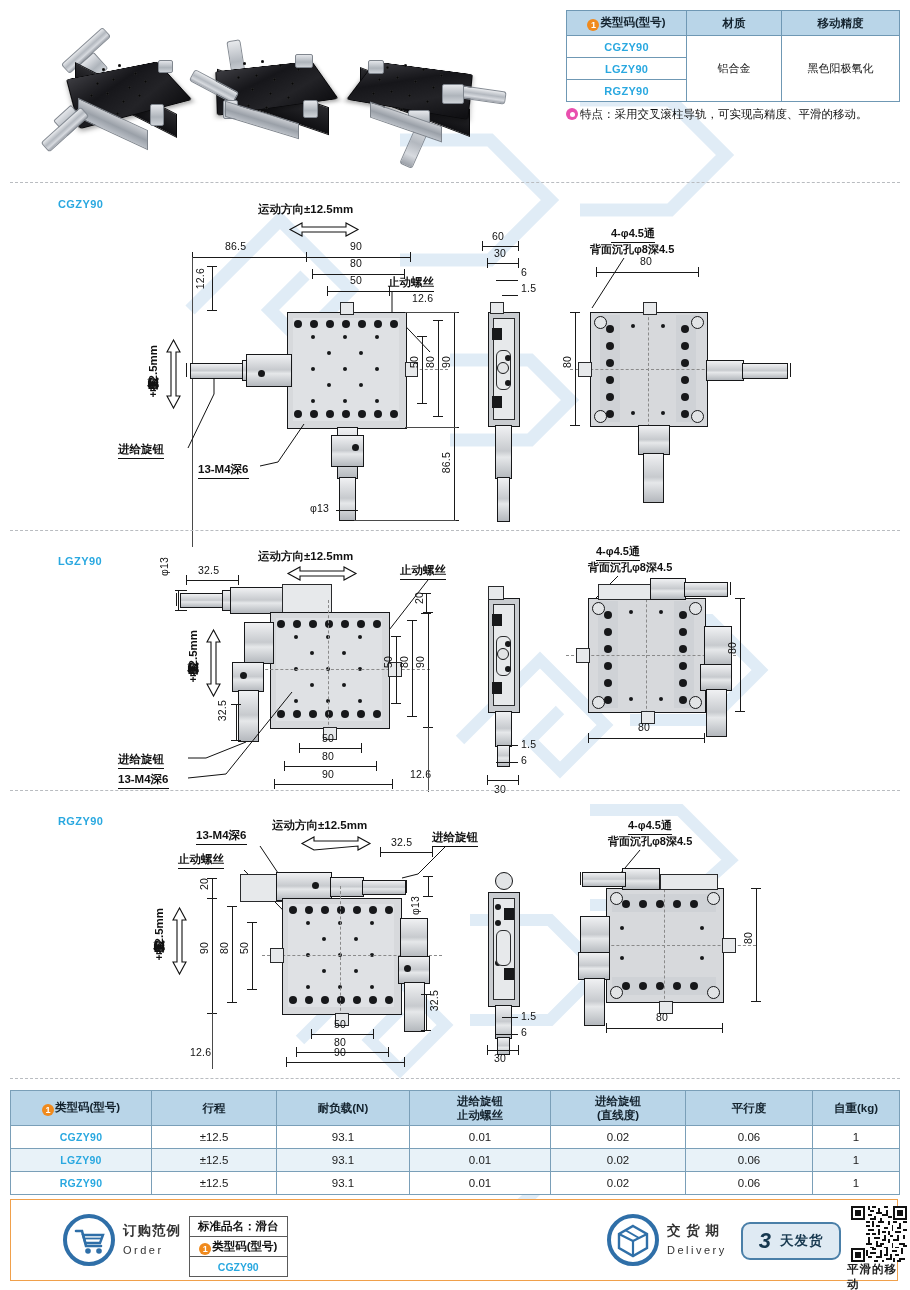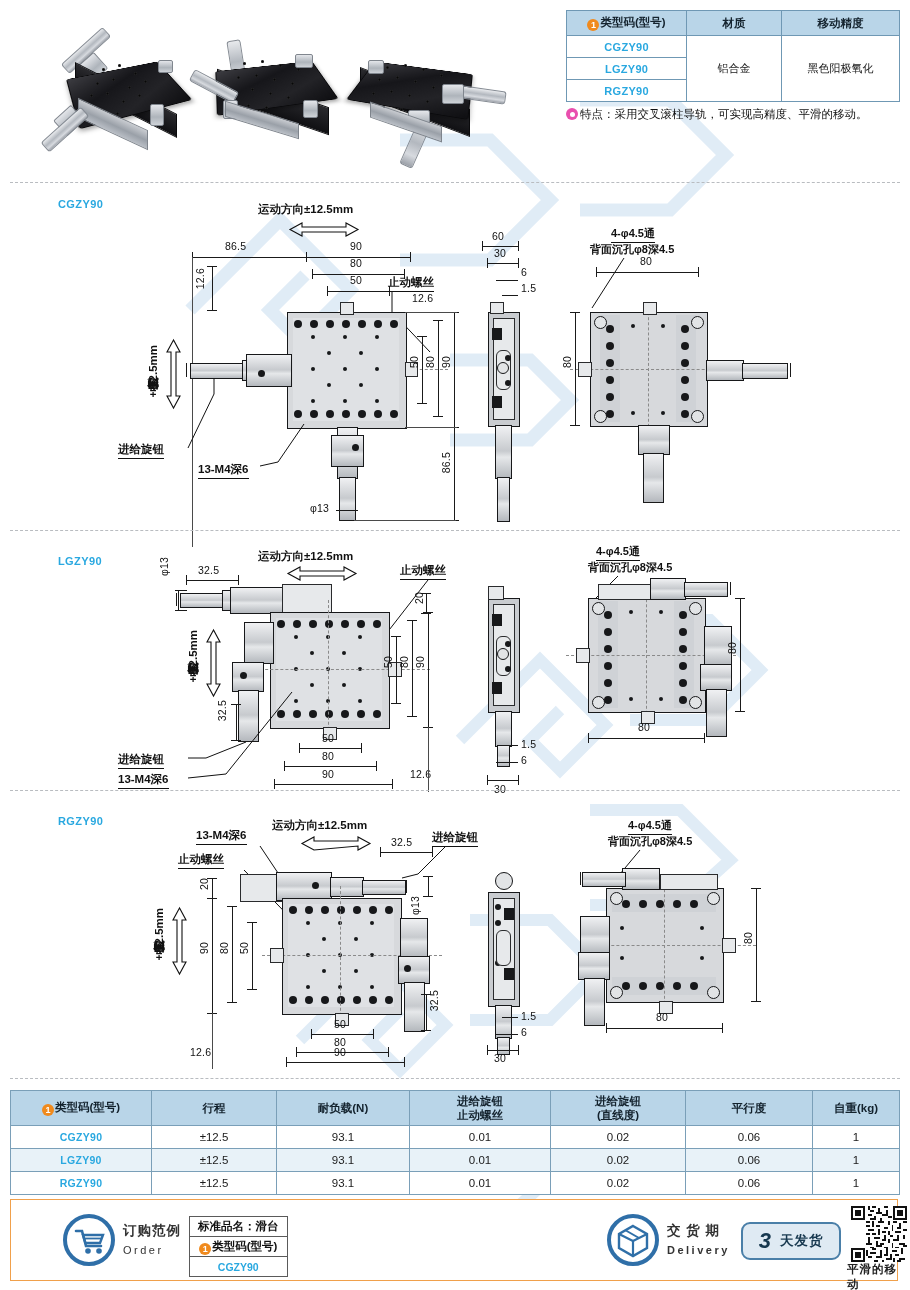--- a/index.html
+++ b/index.html
@@ -976,21 +976,21 @@
 
     <div class="circ-ico" style="left:596px;top:14px;">
       <svg width="44" height="44" viewBox="0 0 44 44" style="position:absolute;left:0;top:0;">
         <path d="M22 8 L36 16 L36 30 L22 38 L8 30 L8 16 Z" fill="none" stroke="#2f6fa8" stroke-width="2.4"></path>
         <path d="M8 16 L22 23 L36 16" fill="none" stroke="#2f6fa8" stroke-width="2.2"></path>
         <path d="M22 23 L22 38" fill="none" stroke="#2f6fa8" stroke-width="2.2"></path>
         <path d="M14 12 L28 20" fill="none" stroke="#2f6fa8" stroke-width="2"></path>
       </svg>
     </div>
     <div class="ord-txt ord-cn" style="left:656px;top:22px;">交 货 期</div>
-    <div class="ord-txt ord-en" style="left:656px;top:44px;font-weight:bold;">Delivery</div>
+    <div class="ord-txt ord-en" style="left:656px;top:44px;">Delivery</div>
 
     <div class="dlv-badge" style="left:730px;top:22px;width:96px;height:34px;">
       <span class="dlv-num">3</span>
       <span class="dlv-cn">天发货</span>
     </div>
 
     <div class="qr" style="left:840px;top:6px;">
       <svg width="56" height="56" viewBox="0 0 29 29" shape-rendering="crispEdges">
         <rect width="29" height="29" fill="#fff"></rect>
         <g fill="#111">

